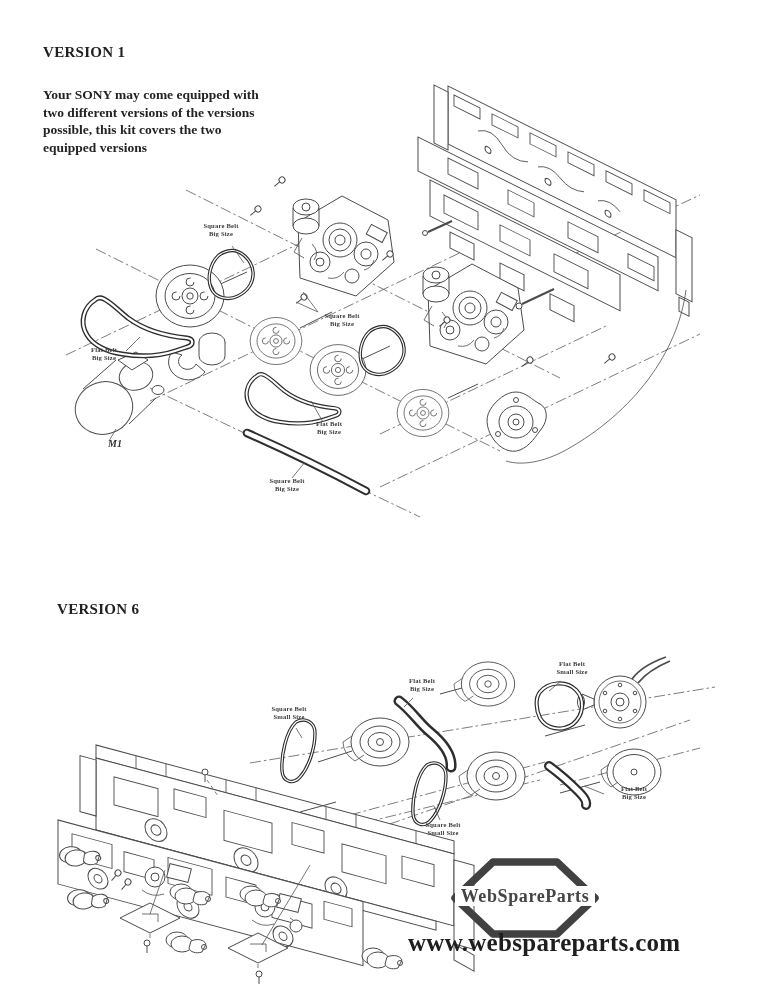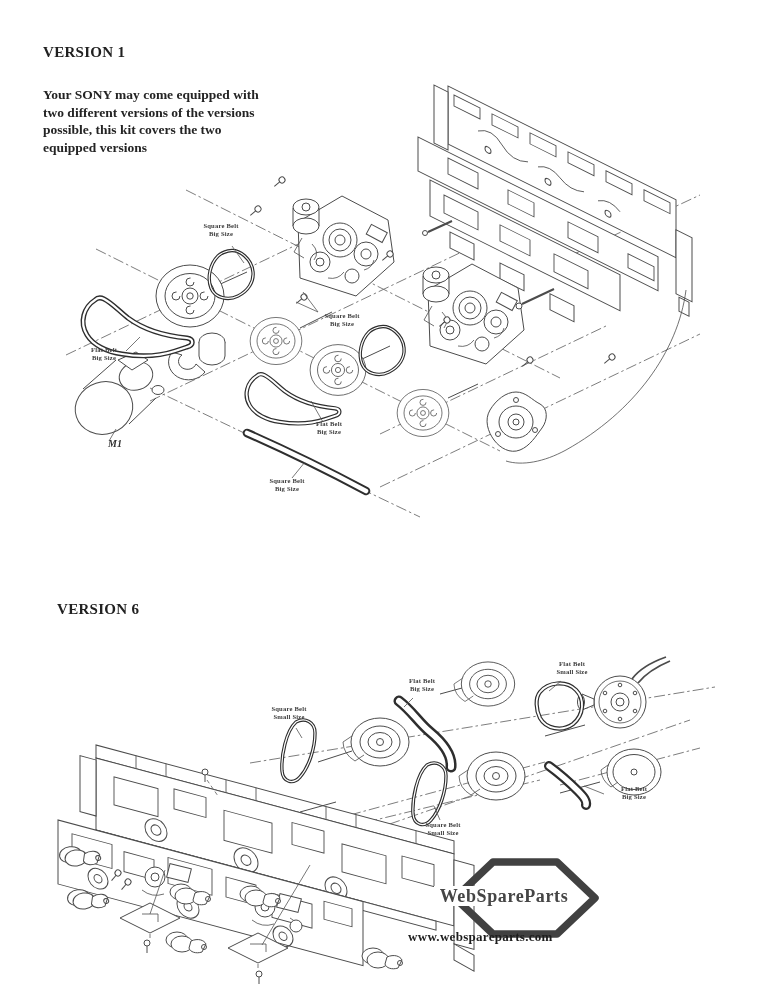--- a/index.html
+++ b/index.html
@@ -25,29 +25,29 @@
     font-size:6.6px; line-height:8px; font-weight:bold; color:var(--label);
     letter-spacing:.2px;
   }
   .plabel.wide{width:62px;}
   .m1label{
     position:absolute; font-size:10px; font-weight:bold; font-style:italic;
     color:#333;
   }
   .logo-svg{position:absolute; left:447px; top:854px; width:156px; height:88px;}
   .logo-text{
-    position:absolute; left:416px; top:886px; width:176px; text-align:center;
+    position:absolute; left:437px; top:886px; width:176px; text-align:center;
   }
   .logo-text span{
     background:#fff; padding:0 6px; font-size:18px; font-weight:bold;
     letter-spacing:.6px; color:#454545;
   }
   .site-url{
     position:absolute; left:408px; top:929px; width:244px; 
-    font-size:13px; font-weight:bold; letter-spacing:.3px; color:#1e1e1e;
+    font-size:25px; font-weight:bold; letter-spacing:.3px; color:#1e1e1e;
   }
   
   .face{fill:#fff; stroke:var(--ink); stroke-width:1;}
   .ln{fill:none; stroke:var(--ink); stroke-width:1;}
   .thin{fill:none; stroke:var(--ink); stroke-width:.8;}
   .dd{fill:none; stroke:#6e6e6e; stroke-width:.9; stroke-dasharray:11 3 2.5 3;}
   .dsh{fill:none; stroke:#6e6e6e; stroke-width:.9; stroke-dasharray:4 3;}
   .ldr{fill:none; stroke:#555; stroke-width:.8;}
   .beltq{fill:none; stroke:var(--belt); stroke-width:3.4; stroke-linejoin:round;}
   .beltqc{fill:none; stroke:#fff; stroke-width:1.2; stroke-linejoin:round;}

